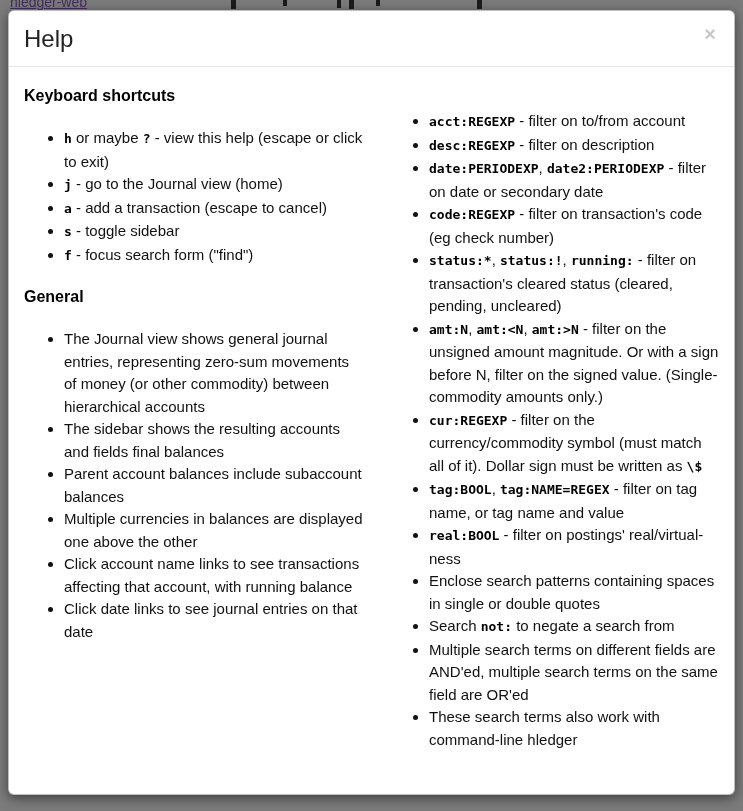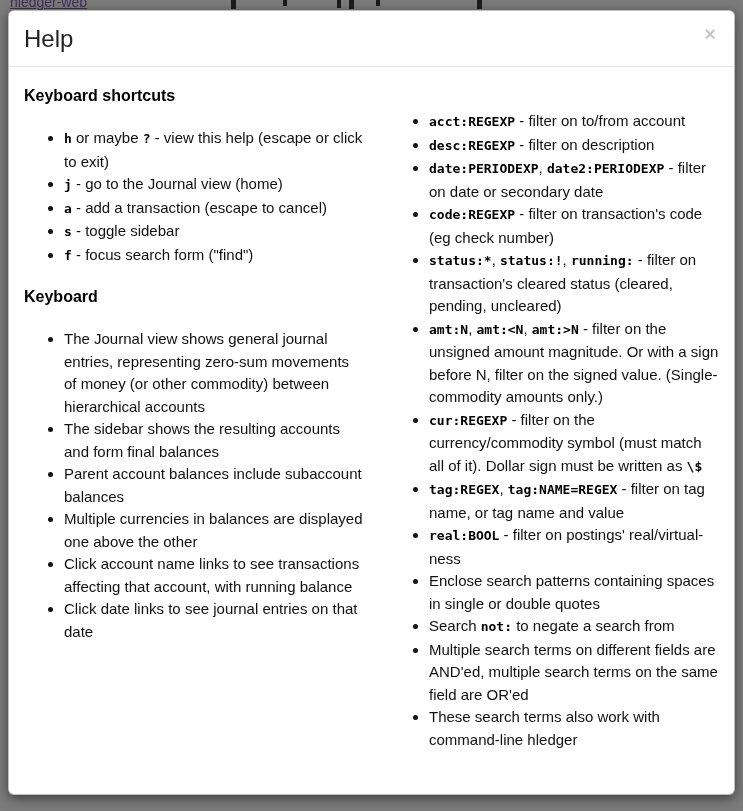--- a/index.html
+++ b/index.html
@@ -93,40 +93,40 @@
   <div class="modal-body">
     <div class="col-left">
       <h4 class="section-heading">Keyboard shortcuts</h4>
       <ul class="help-list">
           <li><span class="code">h</span><span class="txt"> or maybe </span><span class="code">?</span><span class="txt"> - view this help (escape or click to exit)</span></li>
           <li><span class="code">j</span><span class="txt"> - go to the Journal view (home)</span></li>
           <li><span class="code">a</span><span class="txt"> - add a transaction (escape to cancel)</span></li>
           <li><span class="code">s</span><span class="txt"> - toggle sidebar</span></li>
           <li><span class="code">f</span><span class="txt"> - focus search form ("find")</span></li>
         </ul>
-      <h4 class="section-heading">Keyboard</h4>
+      <h4 class="section-heading">General</h4>
       <ul class="help-list">
           <li><span class="txt">The Journal view shows general journal entries, representing zero-sum movements of money (or other commodity) between hierarchical accounts</span></li>
-          <li><span class="txt">The sidebar shows the resulting accounts and form final balances</span></li>
+          <li><span class="txt">The sidebar shows the resulting accounts and fields final balances</span></li>
           <li><span class="txt">Parent account balances include subaccount balances</span></li>
           <li><span class="txt">Multiple currencies in balances are displayed one above the other</span></li>
           <li><span class="txt">Click account name links to see transactions affecting that account, with running balance</span></li>
           <li><span class="txt">Click date links to see journal entries on that date</span></li>
         </ul>
     </div>
     <div class="col-right">
       <ul class="help-list">
           <li><span class="code">acct:REGEXP</span><span class="txt"> - filter on to/from account</span></li>
           <li><span class="code">desc:REGEXP</span><span class="txt"> - filter on description</span></li>
           <li><span class="code">date:PERIODEXP</span><span class="txt">, </span><span class="code">date2:PERIODEXP</span><span class="txt"> - filter on date or secondary date</span></li>
           <li><span class="code">code:REGEXP</span><span class="txt"> - filter on transaction's code (eg check number)</span></li>
           <li><span class="code">status:*</span><span class="txt">, </span><span class="code">status:!</span><span class="txt">, </span><span class="code">running:</span><span class="txt"> - filter on transaction's cleared status (cleared, pending, uncleared)</span></li>
           <li><span class="code">amt:N</span><span class="txt">, </span><span class="code">amt:&lt;N</span><span class="txt">, </span><span class="code">amt:&gt;N</span><span class="txt"> - filter on the unsigned amount magnitude. Or with a sign before N, filter on the signed value. (Single-commodity amounts only.)</span></li>
           <li><span class="code">cur:REGEXP</span><span class="txt"> - filter on the currency/commodity symbol (must match all of it). Dollar sign must be written as </span><span class="code">\$</span></li>
-          <li><span class="code">tag:REGEX</span><span class="txt">, </span><span class="code">tag:NAME=REGEX</span><span class="txt"> - filter on tag name, or tag name and value</span></li>
+          <li><span class="code">tag:BOOL</span><span class="txt">, </span><span class="code">tag:NAME=REGEX</span><span class="txt"> - filter on tag name, or tag name and value</span></li>
           <li><span class="code">real:BOOL</span><span class="txt"> - filter on postings' real/virtual-ness</span></li>
           <li><span class="txt">Enclose search patterns containing spaces in single or double quotes</span></li>
           <li><span class="txt">Search </span><span class="code">not:</span><span class="txt"> to negate a search from</span></li>
           <li><span class="txt">Multiple search terms on different fields are AND'ed, multiple search terms on the same field are OR'ed</span></li>
           <li><span class="txt">These search terms also work with command-line hledger</span></li>
         </ul>
     </div>
   </div>
 </div>
 

